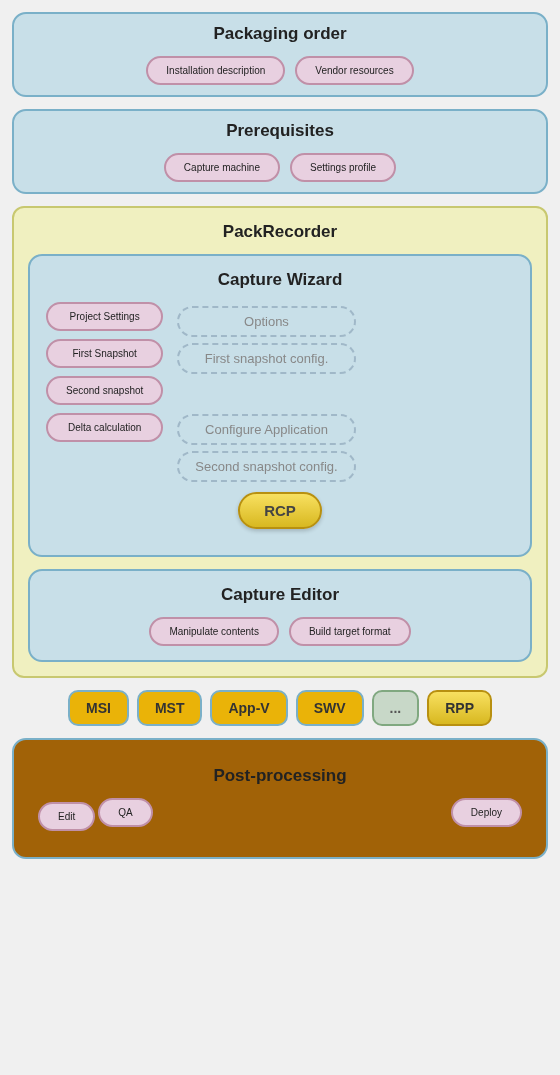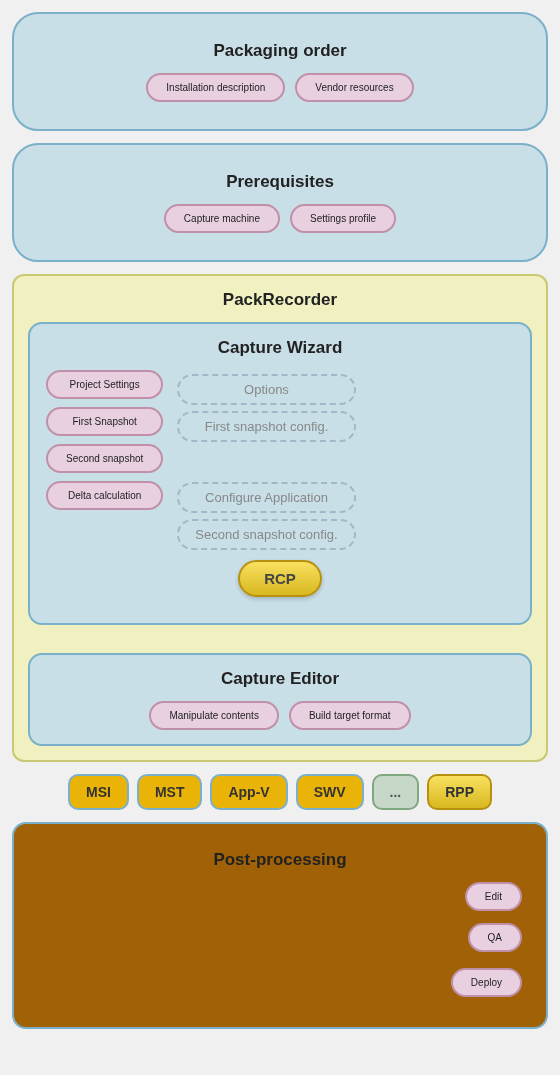--- a/index.html
+++ b/index.html
@@ -8,22 +8,22 @@
       min-height: 1075px;
       background: #f0f0f0;
       font-family: Arial, sans-serif;
       padding: 12px;
       display: flex;
       flex-direction: column;
       gap: 12px;
     }
 
     .section-box {
-      border-radius: 26px;
-      padding: 27px 16px;
+      border-radius: 14px;
+      padding: 10px 16px;
       border: 2px solid #a8c8d8;
     }
 
     .blue-box {
       background: #c8dfe8;
       border-color: #7ab0c8;
     }
 
     .section-title {
       font-size: 17px;
@@ -59,21 +59,21 @@
       border-radius: 12px;
       padding: 14px;
     }
 
     
     .capture-wizard-box {
       background: #c8dfe8;
       border: 2px solid #7ab0c8;
       border-radius: 14px;
       padding: 14px 16px;
-      margin-bottom: 28px;
+      margin-bottom: 12px;
     }
 
     
     .capture-editor-box {
       background: #c8dfe8;
       border: 2px solid #7ab0c8;
       border-radius: 14px;
       padding: 14px 16px;
     }
 
@@ -160,23 +160,23 @@
     
     .postprocessing-box {
       background: #a16207;
       border: 2px solid #7ab0c8;
       border-radius: 14px;
       padding: 26px 16px;
     }
 
     .postprocessing-content {
       display: flex;
-      flex-direction: column;
+      flex-direction: row;
       align-items: flex-end;
-      gap: 12px;
+      gap: 3px;
       padding: 0 8px;
     }
 
     .pp-left {
       display: flex;
       flex-direction: column;
       gap: 10px;
     }
 
     .pp-center {

